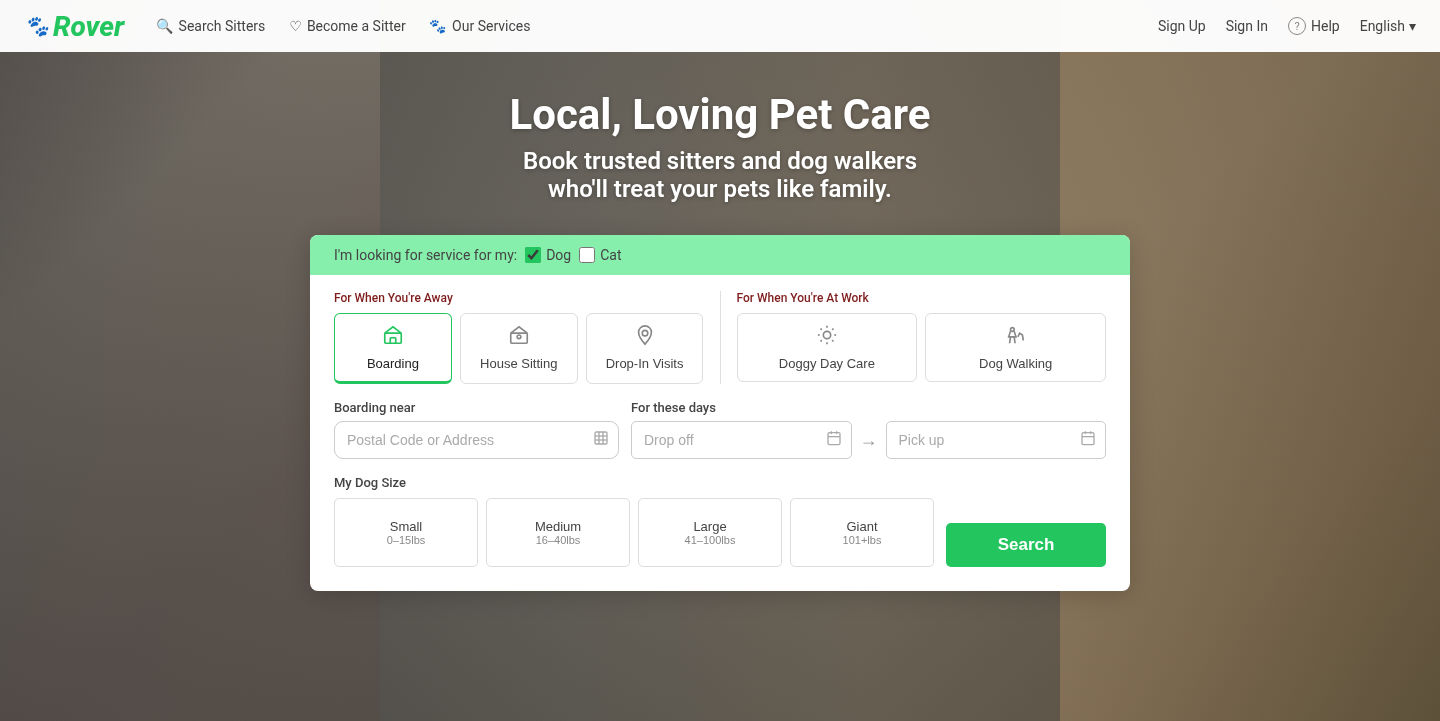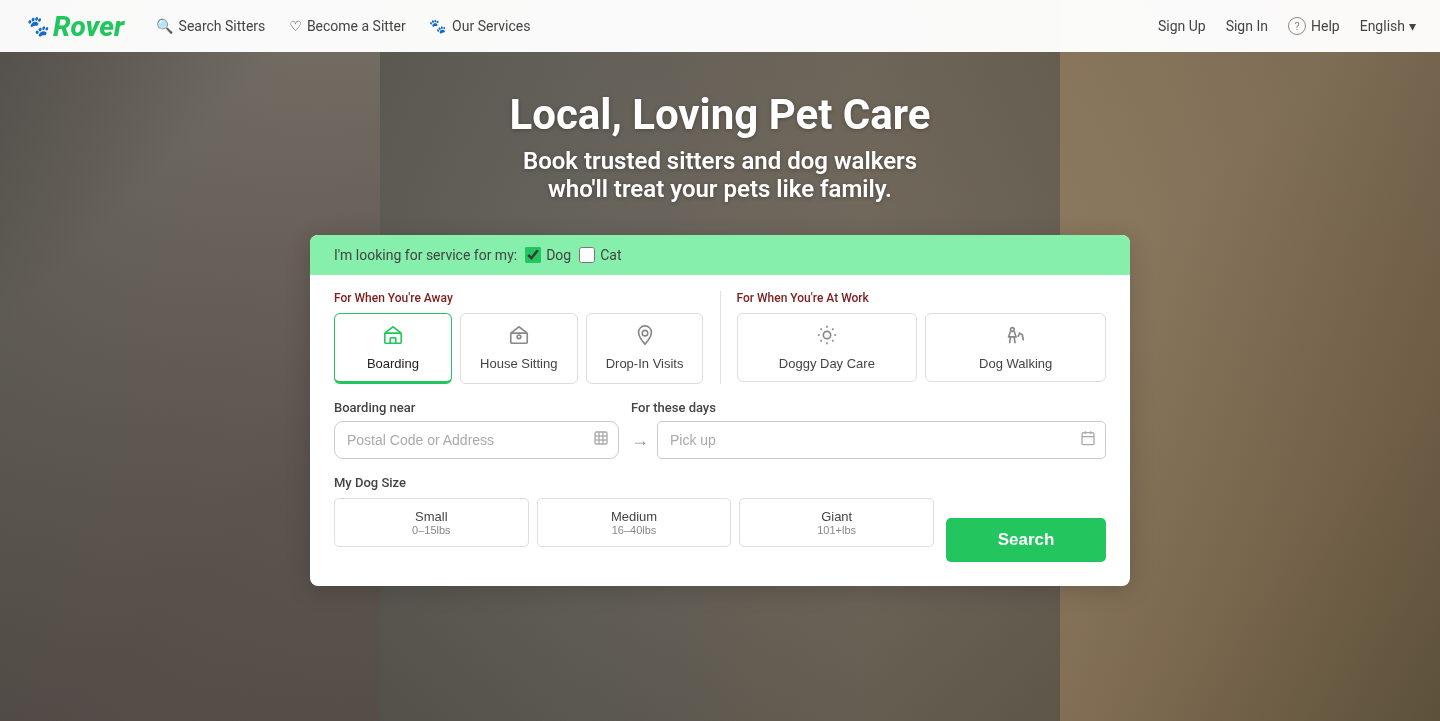--- a/index.html
+++ b/index.html
@@ -315,21 +315,21 @@
       margin-bottom: 8px;
     }
     .size-buttons {
       display: flex;
       gap: 8px;
     }
     .size-btn {
       flex: 1;
       border: 1px solid #ddd;
       border-radius: 5px;
-      padding: 10px 6px;
+      padding: 20px 6px;
       background: #fff;
       cursor: pointer;
       text-align: center;
       font-size: 13px;
       color: #444;
     }
     .size-btn .size-name {
       font-weight: 500;
       display: block;
     }
@@ -511,20 +511,31 @@
                     <line x1="9" y1="3" x2="9" y2="21"></line>
                     <line x1="15" y1="3" x2="15" y2="21"></line>
                   </svg>
               </span>
             </div>
           </div>
 
           <div class="form-group form-group-dates">
             <label>For these days</label>
             <div class="dates-inner">
+              <div class="date-field">
+                <input type="text" placeholder="Drop off" style="">
+                <span style="position:absolute;right:10px;top:50%;transform:translateY(-50%);color:#aaa;">
+                  <svg width="16" height="16" viewBox="0 0 24 24" fill="none" stroke="#aaa" stroke-width="2">
+                      <rect x="3" y="4" width="18" height="18" rx="2"></rect>
+                      <line x1="16" y1="2" x2="16" y2="6"></line>
+                      <line x1="8" y1="2" x2="8" y2="6"></line>
+                      <line x1="3" y1="10" x2="21" y2="10"></line>
+                    </svg>
+                </span>
+              </div>
               <span class="arrow-icon">→</span>
               <div class="date-field">
                 <input type="text" placeholder="Pick up" style="">
                 <span style="position:absolute;right:10px;top:50%;transform:translateY(-50%);color:#aaa;">
                   <svg width="16" height="16" viewBox="0 0 24 24" fill="none" stroke="#aaa" stroke-width="2">
                       <rect x="3" y="4" width="18" height="18" rx="2"></rect>
                       <line x1="16" y1="2" x2="16" y2="6"></line>
                       <line x1="8" y1="2" x2="8" y2="6"></line>
                       <line x1="3" y1="10" x2="21" y2="10"></line>
                     </svg>
@@ -540,20 +551,24 @@
             <div class="size-buttons">
               <button class="size-btn">
                 <span class="size-name">Small</span>
                 <span class="size-range">0–15lbs</span>
               </button>
               <button class="size-btn">
                 <span class="size-name">Medium</span>
                 <span class="size-range">16–40lbs</span>
               </button>
               <button class="size-btn">
+                <span class="size-name">Large</span>
+                <span class="size-range">41–100lbs</span>
+              </button>
+              <button class="size-btn">
                 <span class="size-name">Giant</span>
                 <span class="size-range">101+lbs</span>
               </button>
             </div>
           </div>
           <button class="search-btn">Search</button>
         </div>
 
       </div>
     </div>

